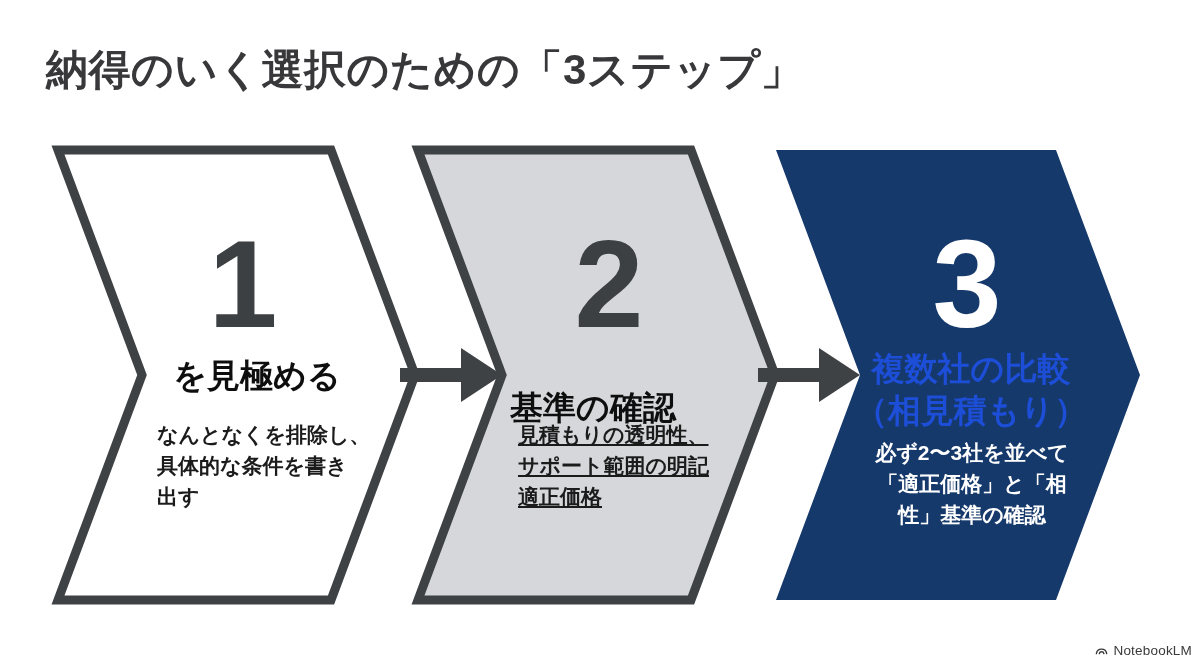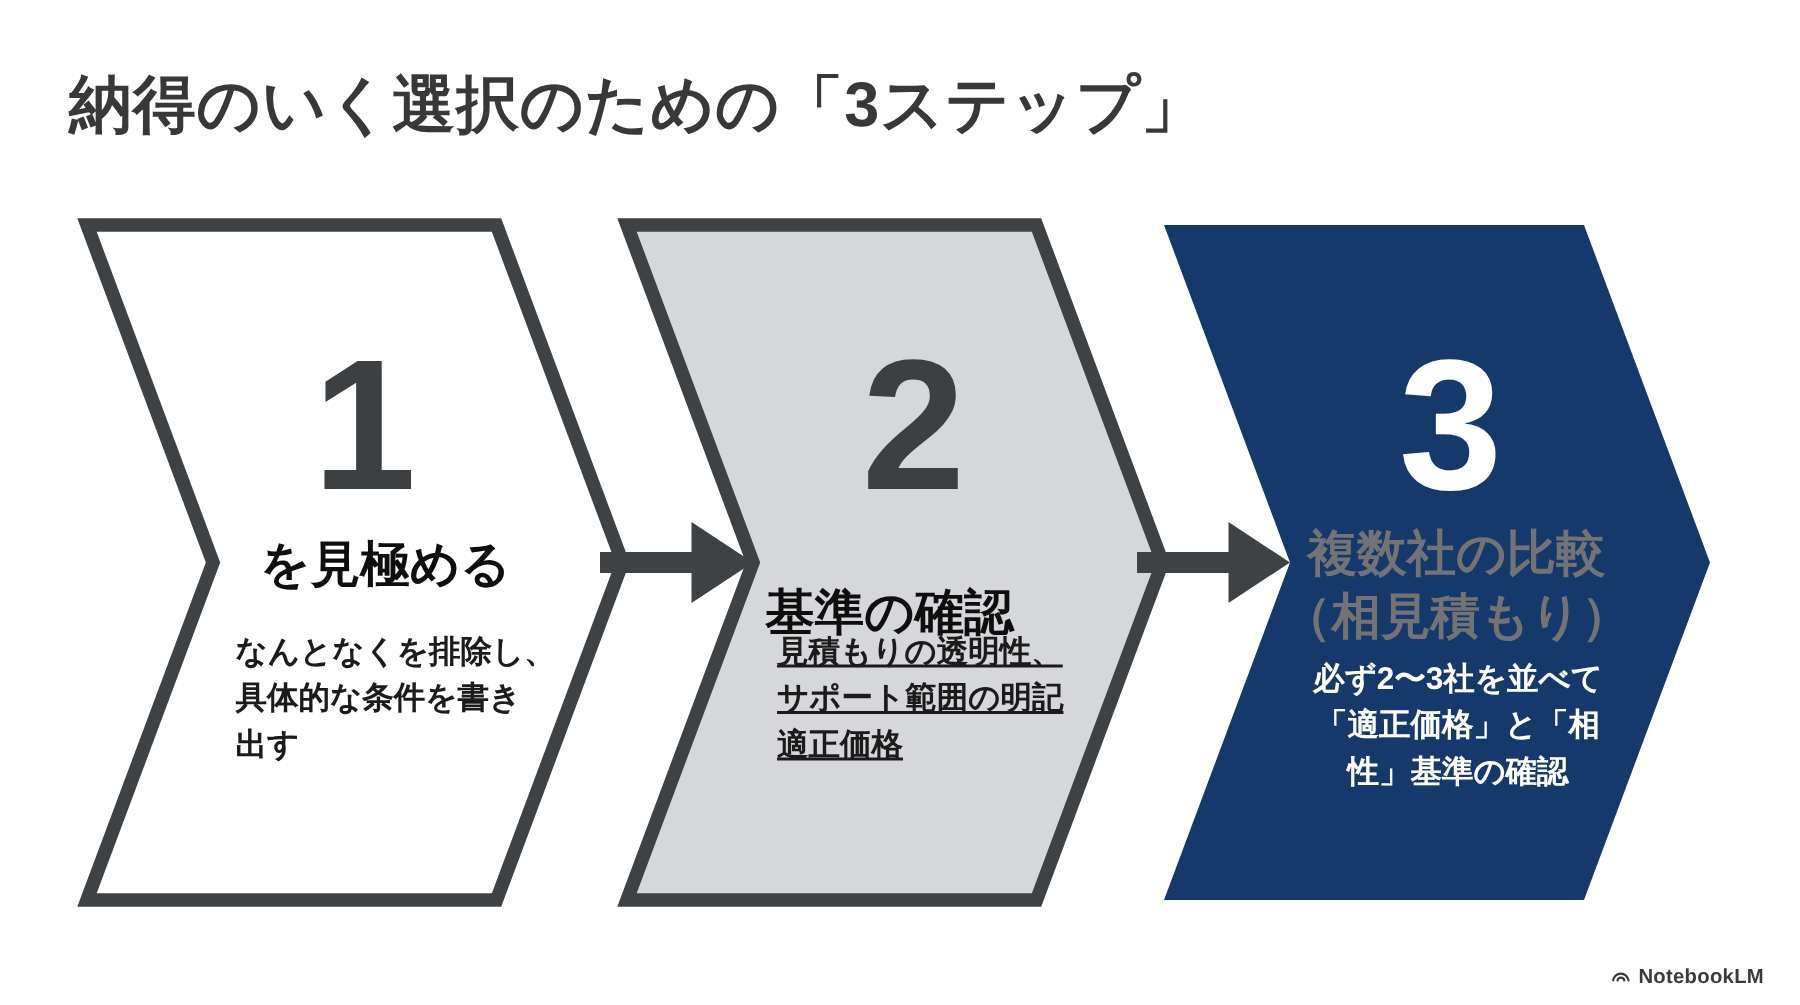--- a/index.html
+++ b/index.html
@@ -43,44 +43,43 @@
     top: 356px;
     width: 250px;
     font-size: 33px; line-height: 40px;
     font-weight: 700;
     color: #0e0e0f;
     text-align: center;
     white-space: nowrap;
   }
   .h1 { left: 132px; }
   .h2 { left: 468px; margin-top: 32px; }
-  .h3 { left: 826px; width: 290px; top: 348px; color: #737373; line-height: 42px; }
+  .h3 { left: 826px; width: 290px; top: 348px; color: #1d4ed8; line-height: 42px; }
 
   .body {
     position: absolute;
     top: 419px;
     width: 220px;
     font-size: 21px;
     font-weight: 700;
     color: #1b1b1c;
     text-align: left;
   }
   .body > div { line-height: 31px; white-space: nowrap; }
   .b1 { left: 157px; }
   .b2 { left: 518px; text-decoration: underline; }
   .b3 { left: 846px; width: 252px; top: 437px; color: #ffffff; text-align: center; }
 
   .footer {
     position: absolute;
-    right: 24px; top: 643px;
+    right: 8px; top: 643px;
     display: flex;
     align-items: center;
     gap: 4px;
     color: #3a3a3a;
-    font-weight: bold;
   }
   .footer .brand { font-size: 13.5px; letter-spacing: 0.2px; }
   .footer svg { display: block; }
 </style>
 </head>
 <body>
 
 <div class="slide">
 
   <h1 class="title">納得のいく選択のための「3ステップ」</h1>

